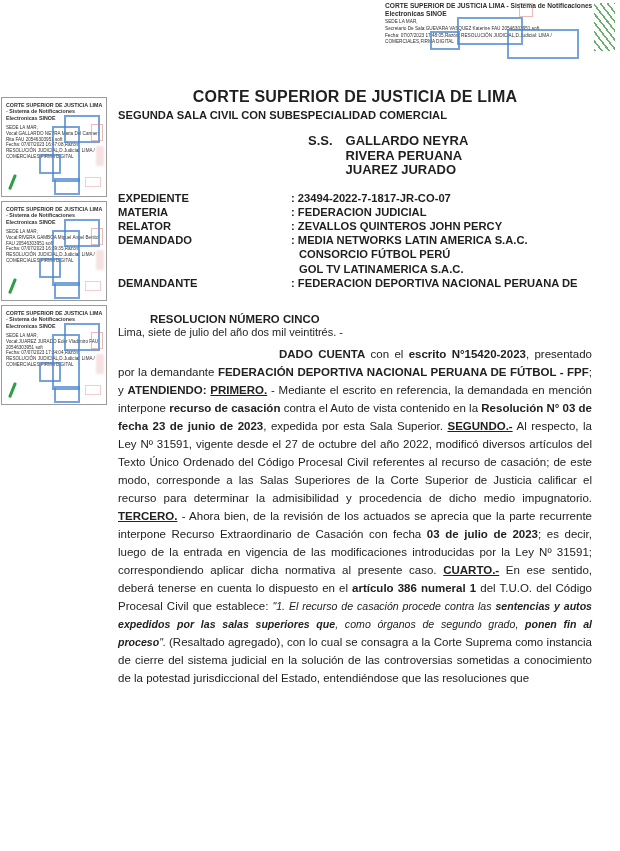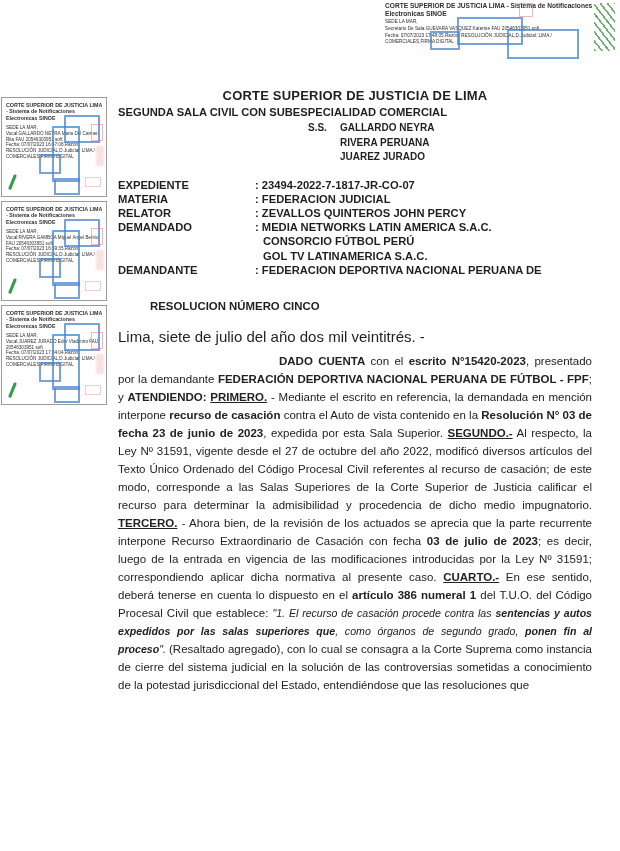--- a/index.html
+++ b/index.html
@@ -33,31 +33,31 @@
          background:repeating-linear-gradient(52deg,rgba(56,150,60,.75) 0 1.6px,transparent 1.6px 5.6px);}
   .pinkbox{position:absolute;border:1.5px solid rgba(214,120,120,.5);}
   .stamp-l .p1{right:3px;top:26px;width:10px;height:15px;}
   .stamp-l .p2{right:5px;bottom:9px;width:14px;height:8px;border-width:1px;opacity:.7;}
   .stamp-tr .p1{left:136px;top:2px;width:12px;height:12px;}
   .pinkblur{position:absolute;background:rgba(224,140,140,.25);filter:blur(1px);}
   .stamp-l .p3{right:2px;top:48px;width:8px;height:20px;}
 
   
   .content{position:absolute;left:118px;top:88px;width:474px;}
-  .doc-title{font-size:13px;font-weight:bold;text-align:center;letter-spacing:.2px;}
+  .doc-title{font-size:16px;font-weight:bold;text-align:center;letter-spacing:.2px;}
   .doc-subtitle{font-size:11.2px;font-weight:bold;margin-top:3px;}
-  .judges{margin-top:3px;margin-left:190px;display:flex;gap:13px;
-          font-weight:bold;font-size:10px;line-height:14.5px;}
+  .judges{margin-top:13px;margin-left:190px;display:flex;gap:13px;
+          font-weight:bold;font-size:13px;line-height:14.5px;}
   .case{margin-top:13px;font-weight:bold;font-size:11.2px;line-height:14.2px;}
-  .ci-row{display:flex;}
+  .ci-row{display:flex;gap:36px;}
   .ci-label{width:137px;flex:none;}
   .ci-value{flex:1;}
   .ci-line.cont{padding-left:8px;}
   .res-head{margin-top:23px;font-weight:bold;font-size:11.4px;padding-left:32px;}
-  .res-date{margin-top:16px;font-size:15px;}
+  .res-date{margin-top:1px;font-size:11px;}
   .body-para{margin-top:7px;text-align:justify;font-size:11.5px;
              line-height:18px;text-indent:161px;color:#222;}
   .body-para .b{font-weight:bold;}
   .body-para .u{text-decoration:underline;}
   .body-para .i{font-style:italic;font-size:10.6px;}
 </style>
 </head>
 <body>
 
 <div class="page">

